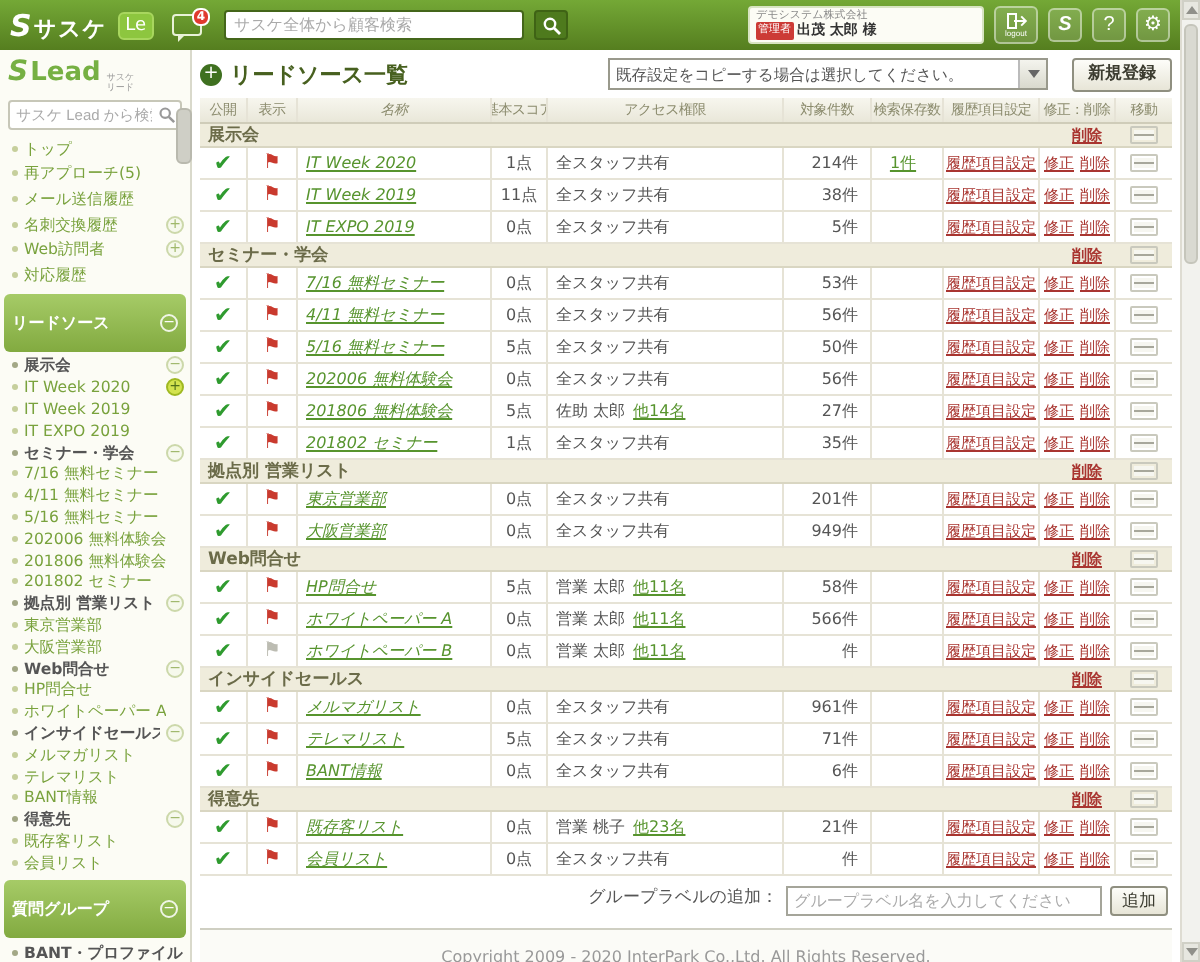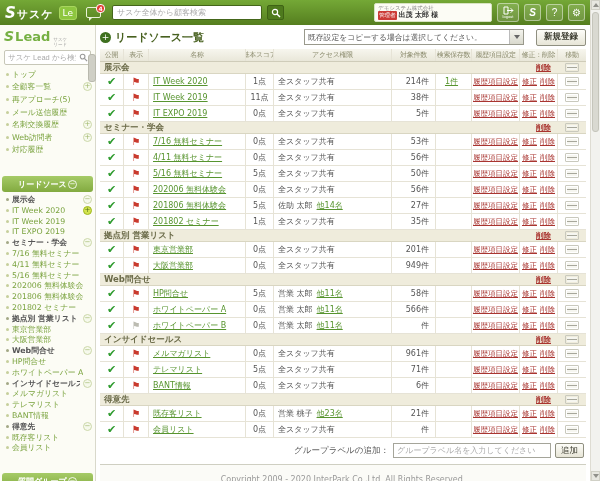--- a/index.html
+++ b/index.html
@@ -42,21 +42,21 @@
   .s-row.tight { height:10.8px; }
   .dot { width:3px; height:3px; border-radius:50%; background:#c6cf9c; flex:none; }
   .s-row.head .dot { background:#a3a886; }
   .s-lbl { font-size:7.8px; color:#79a23d; white-space:nowrap; overflow:hidden; }
   .s-row.head .s-lbl { color:#555; font-weight:bold; }
   .circ { margin-left:auto; width:9px; height:9px; flex:none; border-radius:50%; border:1px solid #ccd8aa; background:#f6f9ec; color:#9fb86a; font-size:7px; line-height:7px; text-align:center; }
   .circ.plus::before { content:"+"; } .circ.minus::before { content:"−"; }
   .circ.active { background:#d3e34e; border-color:#9fb821; color:#51701a; }
   .circ.active::before { content:"+"; }
   .circ.white { border-color:rgba(255,255,255,.85); background:transparent; color:#fff; }
-  .sec-head { display:flex; align-items:center; height:16px; margin:20px 2px 2px; border-radius:3px; padding:0 16px; background:linear-gradient(#a6cb67,#82aa40); }
+  .sec-head { display:flex; align-items:center; height:29px; margin:3px 2px 2px; border-radius:3px; padding:0 4px; background:linear-gradient(#a6cb67,#82aa40); }
   .sec-title { color:#fff; font-weight:bold; font-size:8px; }
 
   
   .main { position:absolute; top:25px; left:96px; width:494px; bottom:0; background:#fff; padding:2px 4px 0; overflow:hidden; }
   .title-row { display:flex; align-items:center; height:20px; gap:4px; }
   .t-ico { width:11px; height:11px; border-radius:50%; background:#3f7020; color:#fff; font-size:9px; line-height:11px; text-align:center; }
   .t-ico::before { content:"+"; }
   h1 { font-size:11px; color:#47601f; font-weight:bold; }
   .copy-select { margin-left:auto; width:220px; height:16px; border:1px solid #99998c; background:#fff; display:flex; align-items:center; cursor:pointer; }
   .cs-label { flex:1; font-size:7.8px; color:#555; padding:0 3px; white-space:nowrap; overflow:hidden; }
@@ -64,42 +64,42 @@
   .cs-arrow::before { content:""; border:3px solid transparent; border-top:4px solid #666; margin-top:3px; }
   .btn { height:17px; padding:0 7px; border:1px solid #8f8f80; border-radius:2px; background:linear-gradient(#fdfdf9,#e7e5d7); font-size:8.5px; font-weight:bold; color:#3c3c30; cursor:pointer; }
   .btn.new { margin-left:8px; }
 
   
   #ls-table { margin-top:2px; }
   .trow { display:flex; align-items:stretch; height:16px; border-bottom:1px solid #e6e3d6; background:#fff; }
   .trow.thead { height:13px; background:linear-gradient(#f7f6ee,#e9e7d9); border-bottom:1px solid #cfccb9;text-align:center; }
   .trow.tgroup { height:12px; background:#efecdc; border-bottom:1px solid #d9d6c2; align-items:center; padding-left:4px; }
   .tcell { display:flex; align-items:center; justify-content:center; border-right:1px solid #e6e3d6; overflow:hidden; white-space:nowrap; }
-  .c-open{width:24px;} .c-show{width:25px;} .c-name{width:97px; justify-content:flex-start; padding-left:4px;}
+  .c-open{width:24px;} .c-show{width:25px;} .c-name{width:97px; justify-content:flex-start; padding-left:4px;font-style:italic;}
   .c-score{width:28px;} .c-access{flex:1; justify-content:flex-start; padding-left:4px; gap:4px;}
   .c-count{width:44px; justify-content:flex-end; padding-right:6px;}
   .c-saved{width:36px; justify-content:center; padding-right:4px;}
   .c-hist{width:48px;} .c-edit{width:38px; gap:3px;} .c-move{width:28px; border-right:none;}
   .thead .tcell { font-size:7px; color:#8b8b6d; letter-spacing:-0.3px; justify-content:center; padding:0; }
   .glink { color:#57942e; font-size:8px; }
   .rlink { color:#a93530; font-size:7.5px; }
   .g-name { font-size:8.5px; font-weight:bold; color:#6b6b49; }
   .g-del { margin-left:auto; margin-right:14px; font-weight:bold; }
   .chk { color:#2f9b2f; font-size:11px; line-height:11px; }
   .chk::before { content:"✔"; }
   .flag { color:#c93a2e; font-size:10px; line-height:10px; }
   .flag.off { color:#bcbcb2; }
   .flag::before { content:"⚑"; }
   .burger { width:14px; height:9px; border:1px solid #c9c9bd; border-radius:1px;
     background:#f6f6f0 repeating-linear-gradient(to bottom,#a7a79b 0 1px,transparent 1px 3px); background-clip:content-box; padding:1px; }
   .tgroup .burger { margin-right:7px; }
   .cellnum { font-size:8px; color:#555; }
 
   
-  .addrow { display:flex; align-items:center; justify-content:flex-end; gap:4px; margin-top:5px; padding-right:2px; }
+  .addrow { display:flex; justify-content:flex-end; gap:4px; margin-top:5px; padding-right:2px; }
   .add-label { font-size:8.5px; color:#555; }
   .add-input { width:158px; height:15px; border:1px solid #a5a59a; font-size:8px; padding:0 3px; }
   .btn.add { height:15px; padding:0 5px; font-weight:normal; }
   .footer { margin-top:6px; border-top:1px solid #cfcfc2; background:#fbfbf7; text-align:center; padding-top:9px; height:40px; }
   .footer span { font-size:8px; color:#999; }
   ::placeholder { color:#aaa; }
 
   
   .vscroll { position:absolute; top:0; right:0; width:10px; height:481px; background:#f2f2ee; border-left:1px solid #dedcd2; }
   .sc-arrow { position:absolute; left:0; width:9px; height:10px; background:#e7e7e0; border:1px solid #d0d0c6; display:flex; align-items:center; justify-content:center; }
@@ -168,25 +168,20 @@
         <line x1="6" y1="6" x2="9" y2="9" stroke="#999" stroke-width="1.4"></line>
       </svg>
   </div>
   <nav id="side-menu">
       <div class="s-row">
         <span class="dot"></span>
         <span class="s-lbl">トップ</span>
       </div>
       <div class="s-row">
         <span class="dot"></span>
-        <span class="s-lbl">全顧客一覧</span>
-        <span class="circ plus"></span>
-      </div>
-      <div class="s-row">
-        <span class="dot"></span>
         <span class="s-lbl">再アプローチ(5)</span>
       </div>
       <div class="s-row">
         <span class="dot"></span>
         <span class="s-lbl">メール送信履歴</span>
       </div>
       <div class="s-row">
         <span class="dot"></span>
         <span class="s-lbl">名刺交換履歴</span>
         <span class="circ plus"></span>

